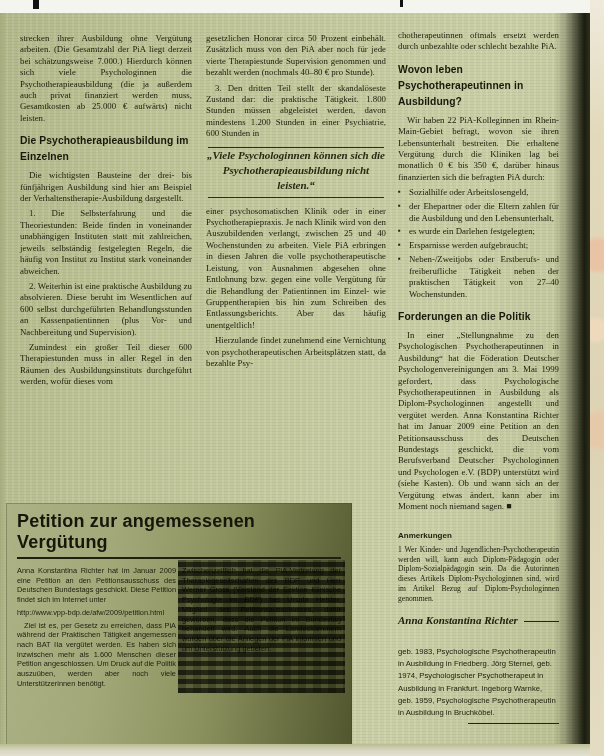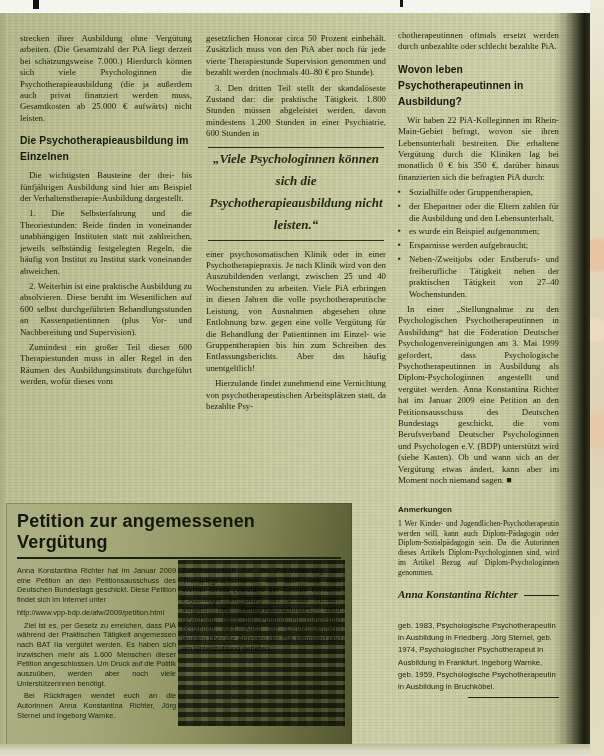--- a/index.html
+++ b/index.html
@@ -42,21 +42,21 @@
   .col3{left:398px;top:17px;width:161px;}
   .col p{margin:0 0 4px 0;text-indent:9px;}
   .col p.noindent{text-indent:0;}
   h3.sec{font-family:"Liberation Sans",sans-serif;font-weight:bold;font-size:10.3px;line-height:16px;
     margin:9px 0 5px 0;color:#171a0b;text-align:left;letter-spacing:.1px;}
   h4.small{font-family:"Liberation Sans",sans-serif;font-weight:bold;font-size:8px;margin:18px 0 3px 0;text-align:left;}
 
   
   .quote-block{margin:7px 0 8px 0;}
   .rule{border-top:1.6px solid #2b2f18;margin:0 2px;}
-  .quote{font-style:italic;font-weight:bold;font-size:13px;line-height:22px;text-align:center;
+  .quote{font-style:italic;font-weight:bold;font-size:11px;line-height:15px;text-align:center;
     margin:10px 4px 10px 4px;color:#262a12;}
 
   
   ul.bl{list-style:none;margin:2px 0 4px 0;padding:0;}
   ul.bl li{position:relative;padding-left:11px;margin:0 0 2.5px 0;}
   ul.bl li::before{content:"▪";position:absolute;left:0;top:-1px;font-size:8px;}
 
   .note{font-size:7.6px;line-height:9.8px;}
   .author-line{display:flex;align-items:baseline;gap:6px;margin:11px 0 20px 0;}
   .author{font-style:italic;font-weight:bold;font-size:11px;font-family:"Liberation Serif",serif;white-space:nowrap;}
@@ -114,45 +114,45 @@
         </div>
         <p class="noindent">einer psychosomatischen Klinik oder in einer Psychotherapiepraxis. Je nach Klinik wird von den Auszubildenden verlangt, zwischen 25 und 40 Wochenstunden zu arbeiten. Viele PiA erbringen in diesen Jahren die volle psychotherapeutische Leistung, von Ausnahmen abgesehen ohne Entlohnung bzw. gegen eine volle Vergütung für die Behandlung der Patientinnen im Einzel- wie Gruppentherapien bis hin zum Schreiben des Entlassungsberichts. Aber das häufig unentgeltlich!</p>
         <p>Hierzulande findet zunehmend eine Vernichtung von psychotherapeutischen Arbeitsplätzen statt, da bezahlte Psy-</p>
       </div>
 
       <div class="col col3">
         <p class="noindent">chotherapeutinnen oftmals ersetzt werden durch unbezahlte oder schlecht bezahlte PiA.</p>
         <h3 class="sec">Wovon leben Psychotherapeutinnen in Ausbildung?</h3>
         <p>Wir haben 22 PiA-Kolleginnen im Rhein-Main-Gebiet befragt, wovon sie ihren Lebensunterhalt bestreiten. Die erhaltene Vergütung durch die Kliniken lag bei monatlich 0 € bis 350 €, darüber hinaus finanzierten sich die befragten PiA durch:</p>
         <ul class="bl">
-          <li><span>Sozialhilfe oder Gruppentherapien,</span></li>
+          <li><span>Sozialhilfe oder Arbeitslosengeld,</span></li>
           <li><span>der Ehepartner oder die Eltern zahlen für die Ausbildung und den Lebensunterhalt,</span></li>
-          <li><span>es wurde ein Beispiel aufgenommen;</span></li>
+          <li><span>es wurde ein Darlehen festgelegten;</span></li>
           <li><span>Ersparnisse werden aufgebraucht;</span></li>
           <li><span>Neben-/Zweitjobs oder Erstberufs- und freiberufliche Tätigkeit neben der praktischen Tätigkeit von 27–40 Wochenstunden.</span></li>
         </ul>
+        <h3 class="sec">Forderungen an die Politik</h3>
         <p>In einer „Stellungnahme zu den Psychologischen Psychotherapeutinnen in Ausbildung“ hat die Föderation Deutscher Psychologenvereinigungen am 3. Mai 1999 gefordert, dass Psychologische Psychotherapeutinnen in Ausbildung als Diplom-Psychologinnen angestellt und vergütet werden. Anna Konstantina Richter hat im Januar 2009 eine Petition an den Petitionsausschuss des Deutschen Bundestags geschickt, die vom Berufsverband Deutscher Psychologinnen und Psychologen e.V. (BDP) unterstützt wird (siehe Kasten). Ob und wann sich an der Vergütung etwas ändert, kann aber im Moment noch niemand sagen. ■</p>
         <h4 class="small">Anmerkungen</h4>
         <p class="note noindent">1  Wer Kinder- und Jugendlichen-Psychotherapeutin werden will, kann auch Diplom-Pädagogin oder Diplom-Sozialpädagogin sein. Da die Autorinnen dieses Artikels Diplom-Psychologinnen sind, wird im Artikel Bezug auf Diplom-Psychologinnen genommen.</p>
         <div class="author-line">
           <span class="author">Anna Konstantina Richter</span>
           <span class="fill"></span>
         </div>
         <p class="bio noindent">geb. 1983, Psychologische Psychotherapeutin in Ausbildung in Friedberg. Jörg Sternel, geb. 1974, Psychologischer Psychotherapeut in Ausbildung in Frankfurt. Ingeborg Warnke, geb. 1959, Psychologische Psychotherapeutin in Ausbildung in Bruchköbel.</p>
         <div class="end-rule"></div>
       </div>
 
       <div class="petition">
         <div class="ptitle">Petition zur angemessenen Vergütung</div>
         <div class="pcols">
           <div class="pcol">
             <p>Anna Konstantina Richter hat im Januar 2009 eine Petition an den Petitionsausschuss des Deutschen Bundestags geschickt. Diese Petition findet sich im Internet unter</p>
             <p class="purl">http://www.vpp-bdp.de/afw/2009/petition.html</p>
             <p class="ind">Ziel ist es, per Gesetz zu erreichen, dass PiA während der Praktischen Tätigkeit angemessen nach BAT IIa vergütet werden. Es haben sich inzwischen mehr als 1.600 Menschen dieser Petition angeschlossen. Um Druck auf die Politik auszuüben, werden aber noch viele Unterstützerinnen benötigt.</p>
-            <p class="ind">Bei Rückfragen wendet euch an die Autorinnen Anna Konstantina Richter, Jörg Sternel und Ingeborg Warnke.</p>
           </div>
           <div class="pcol garbled">
             <p>Zwischenzeitlich hat die PiA-Vertretung der Therapiegesellschaften des BDP und Herr Werner Gross (Vorstand der Sektion Klinische Psychologie im BDP) bei Ursula Heister, Mitglied des Petitionsausschusses, dafür geworben, dass die Petition im Bundestag behandelt wird. Auch die Landeskammern wurden über die Anliegen der PiA informiert und um Unterstützung gebeten.</p>
           </div>
         </div>
       </div>
 
     </div>
     <div class="spine"></div>
   </div>

